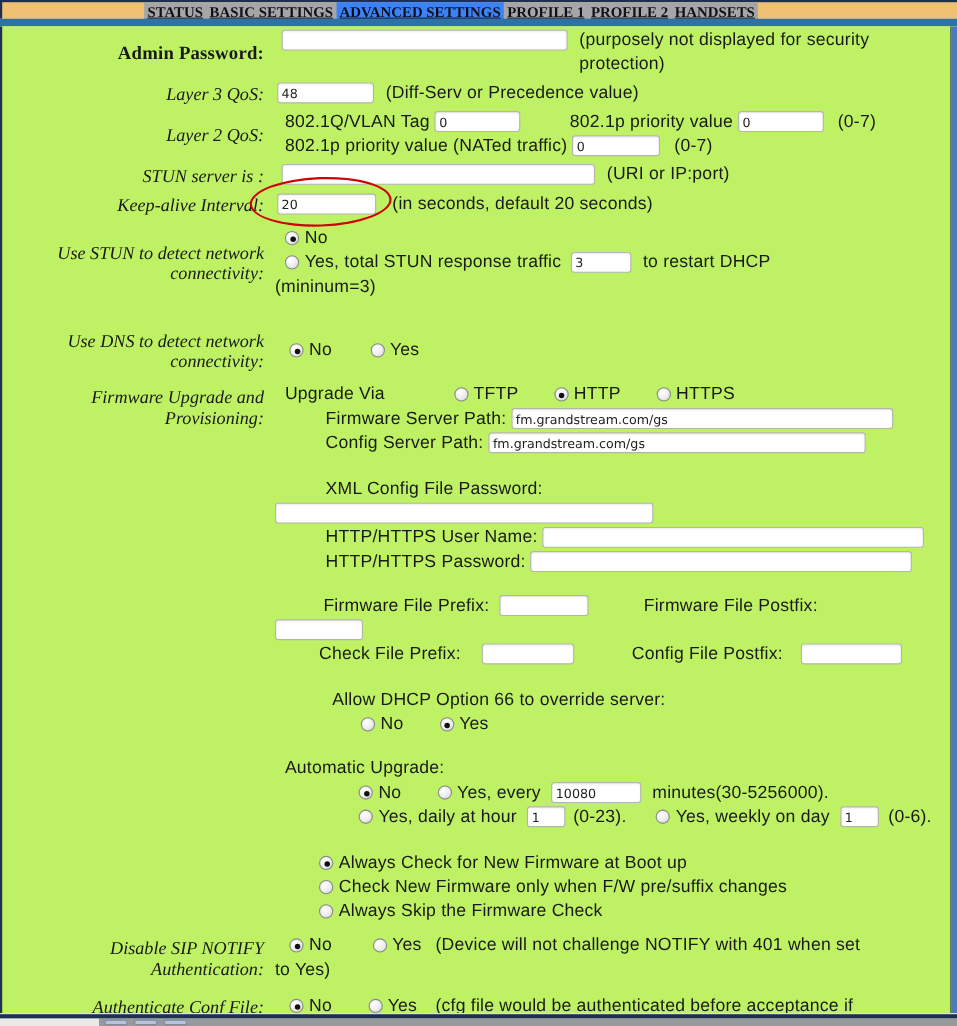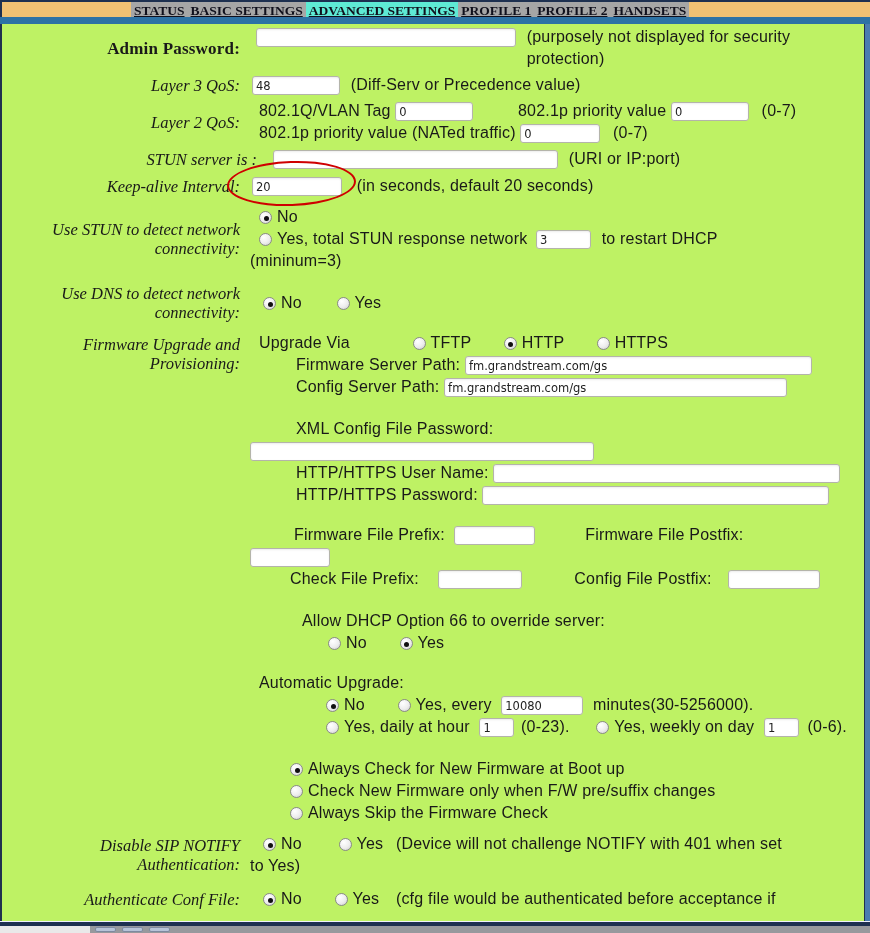--- a/index.html
+++ b/index.html
@@ -11,21 +11,21 @@
   }
   .page { position:relative; width:870px; height:933px; background:#fdffcf; overflow:hidden; }
 
   
   .topbar { position:absolute; top:0; left:0; width:870px; height:17px;
             background:#f0c173; border-top:2px solid #1d3050; border-left:2px solid #1d3050; }
   .tabs { position:absolute; top:0; left:129px; height:17px; display:flex; align-items:stretch;
           background:#a6a6a6; font-family:"Liberation Serif", serif; font-weight:700;
           font-size:13.5px; letter-spacing:0; }
   .tab { padding:1px 3px 0 3px; text-decoration:underline; white-space:nowrap; color:#10101c; cursor:pointer; }
-  .tab.sel { background:#5eead4; }
+  .tab.sel { background:#3b82f6; }
   .bluebar { position:absolute; top:17px; left:0; width:870px; height:7px; background:#2d72a5; }
 
   
   .content { position:absolute; top:24px; left:0; width:870px; height:898px;
              background:#bef264; padding-top:2px;
              border-left:2px solid #21304e;
              border-right:5px solid #4a7cb0;
              box-shadow: inset -1px 0 0 #21304e; }
 
   
@@ -110,21 +110,21 @@
           <span style="margin-left:8px;">(0-7)</span>
         </div>
         <div>
           <span style="margin-left:9px;">802.1p priority value (NATed traffic)</span>
           <input class="inp" style="width: 80px;" type="text" value="0">
           <span style="margin-left:8px;">(0-7)</span>
         </div>
       </div>
     </div>
 
-    <div class="row" style="margin-top:4px;padding-left:17px;">
+    <div class="row" style="margin-top:4px;">
       <div class="lbl">STUN server is :</div>
       <div class="val">
         <input class="inp" style="width: 285px; margin-left: 6px;" type="text" value="">
         <span style="margin-left:6px;">(URI or IP:port)</span>
       </div>
     </div>
 
     <div class="row" style="margin-top:5px;">
       <div class="lbl">Keep-alive Interval:</div>
       <div class="val">
@@ -133,30 +133,30 @@
       </div>
     </div>
 
     <div class="row" style="margin-top:9px;">
       <div class="lbl">Use STUN to detect network connectivity:</div>
       <div class="val">
         <div>
           <span class="rd on" style="margin-left:9px;"></span><span>No</span>
         </div>
         <div>
-          <span class="rd" style="margin-left:9px;"></span><span>Yes, total STUN response network</span>
+          <span class="rd" style="margin-left:9px;"></span><span>Yes, total STUN response traffic</span>
           <input class="inp" style="width: 55px; margin-left: 4px;" type="text" value="3">
           <span style="margin-left:6px;">to restart DHCP</span>
           <br>
           <span>(mininum=3)</span>
         </div>
       </div>
     </div>
 
-    <div class="row" style="margin-top:12px;">
+    <div class="row" style="margin-top:28px;">
       <div class="lbl">Use DNS to detect network connectivity:</div>
       <div class="val">
         <span class="rd on" style="margin-left:13px;"></span><span>No</span>
         <span class="rd" style="margin-left:30px;"></span><span>Yes</span>
       </div>
     </div>
 
     <div class="row top" style="margin-top:10px;">
       <div class="lbl" style="padding-top:3px;">Firmware Upgrade and Provisioning:</div>
       <div class="val">

